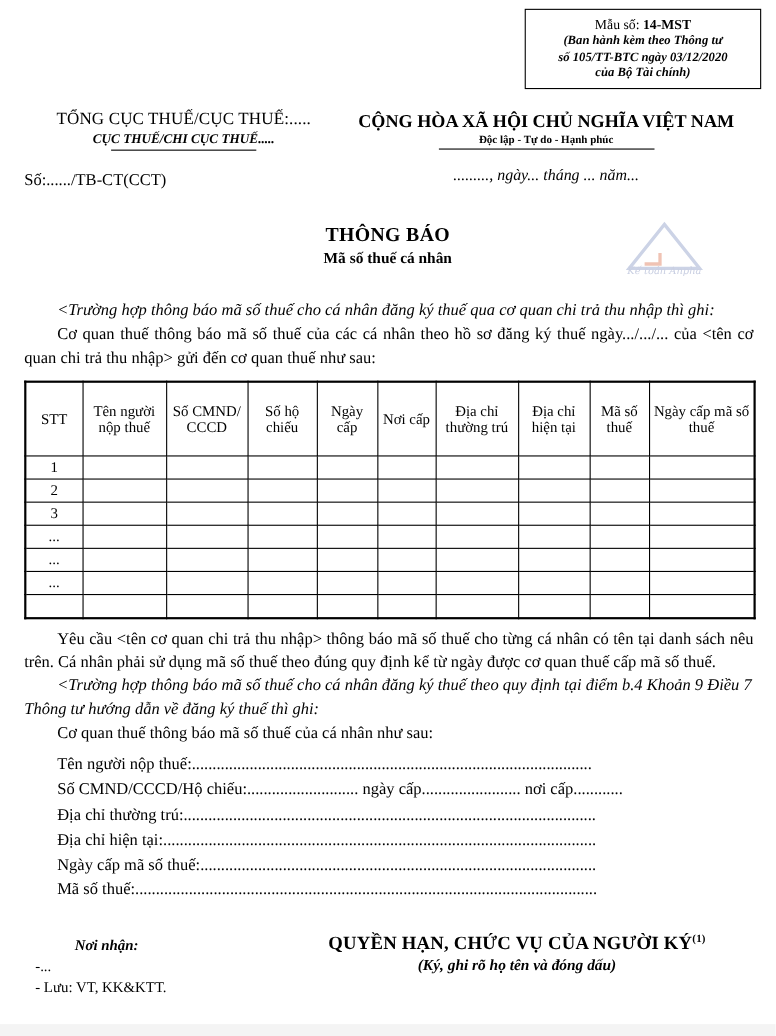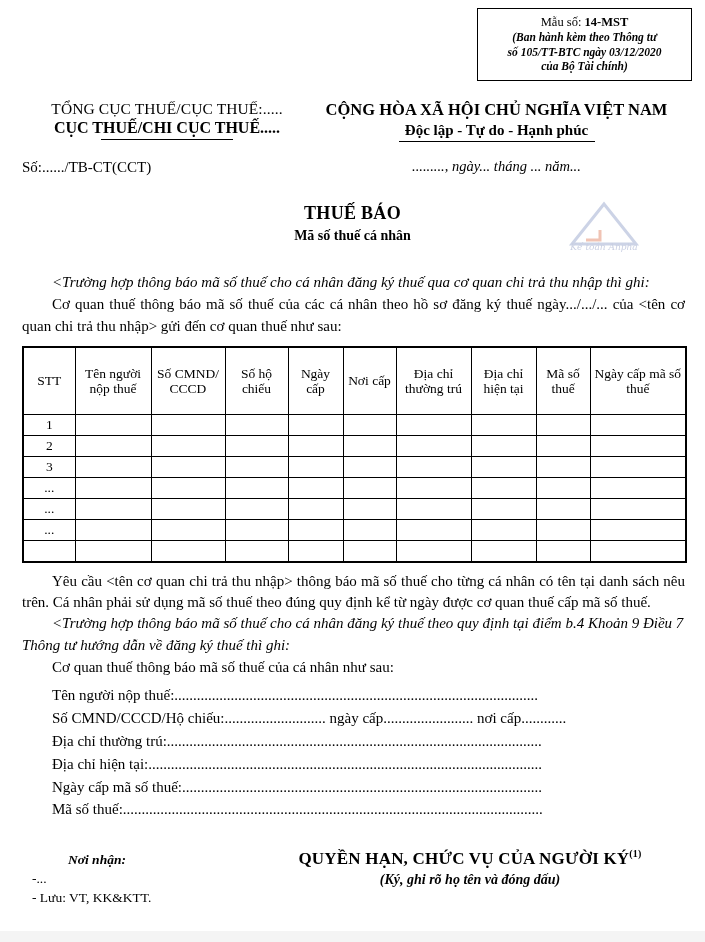--- a/index.html
+++ b/index.html
@@ -58,24 +58,25 @@
     top: 0;
     width: 290px;
     text-align: center;
   }
   .hdr-left .l1 {
     font-size: 15.5px;
     letter-spacing: 0.1px;
     white-space: nowrap;
   }
   .hdr-left .l2 {
-    font-size: 16px;
+    font-size: 12px;
     font-weight: bold;
     white-space: nowrap;
     margin-top: 1px;
+    font-style: italic;
   }
   .hdr-underline-short {
     width: 132px;
     height: 1.4px;
     background: #000;
     margin: 2px auto 0;
   }
   .hdr-so {
     margin-top: 19px;
     font-size: 15px;
@@ -88,21 +89,21 @@
     top: 0;
     width: 393px;
     text-align: center;
   }
   .hdr-right .r1 {
     font-size: 16.5px;
     font-weight: bold;
     white-space: nowrap;
   }
   .hdr-right .r2 {
-    font-size: 15px;
+    font-size: 10px;
     font-weight: bold;
     margin-top: 2px;
   }
   .hdr-underline-mid {
     width: 196px;
     height: 1.4px;
     background: #000;
     margin: 2px auto 0;
   }
   .hdr-date {
@@ -292,21 +293,21 @@
 
     <div class="hdr-right">
       <div class="r1">CỘNG HÒA XÃ HỘI CHỦ NGHĨA VIỆT NAM</div>
       <div class="r2">Độc lập - Tự do - Hạnh phúc</div>
       <div class="hdr-underline-mid"></div>
       <div class="hdr-date">........., ngày... tháng ... năm...</div>
     </div>
   </div>
 
   <div class="title-block">
-    <div class="title-main">THUẾ BÁO</div>
+    <div class="title-main">THÔNG BÁO</div>
     <div class="title-sub">Mã số thuế cá nhân</div>
   </div>
 
   <div class="watermark">
     <svg width="96" height="50" viewBox="0 0 96 50">
       <path d="M48 6 L80 46 L16 46 Z" fill="none" stroke="#ccd3e6" stroke-width="3"></path>
       <path d="M30 42 L44 42 L44 32" fill="none" stroke="#f0c3b4" stroke-width="3"></path>
     </svg>
     <div class="wm-script">Kế toán Anpha</div>
   </div>

